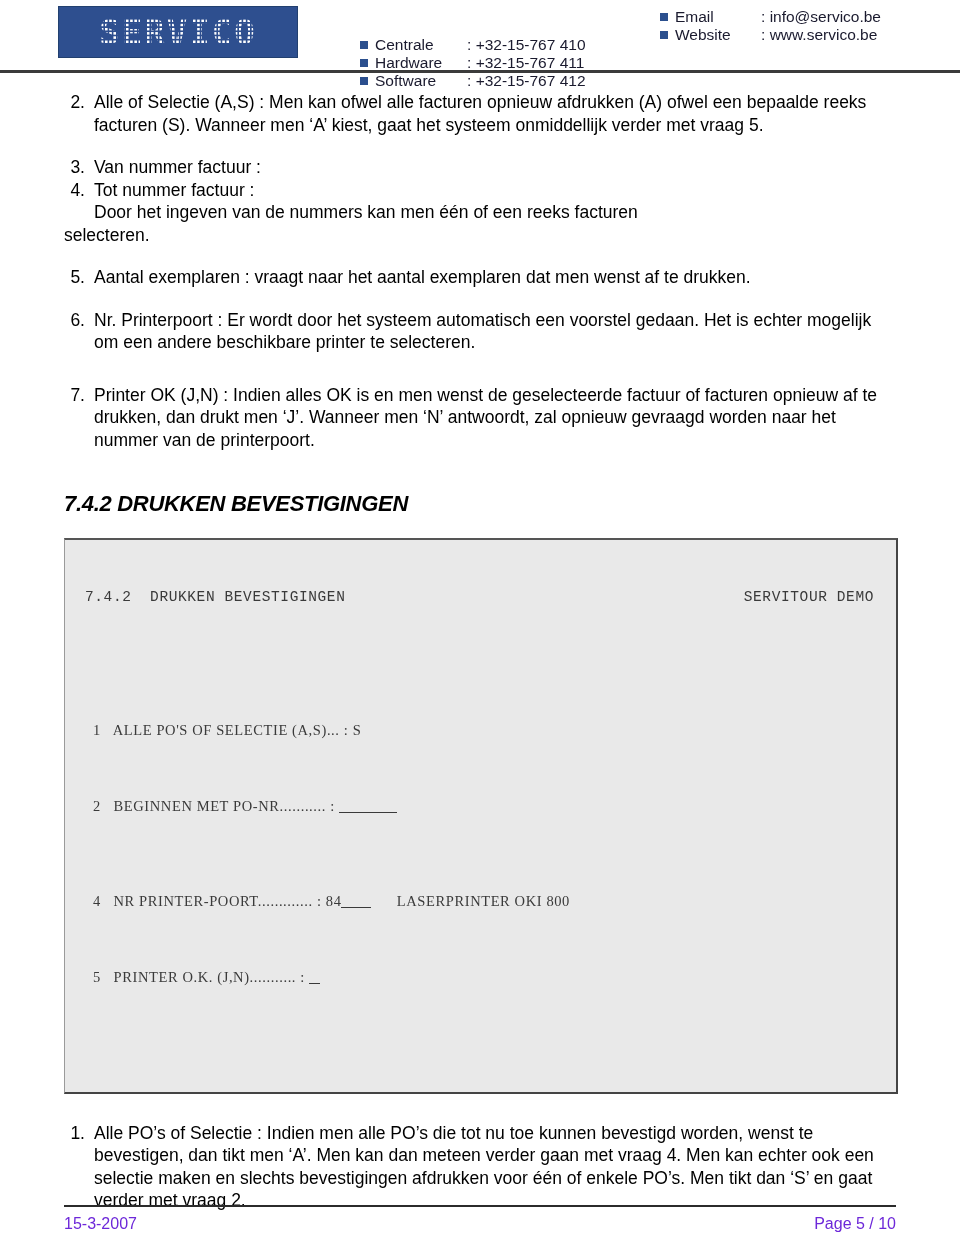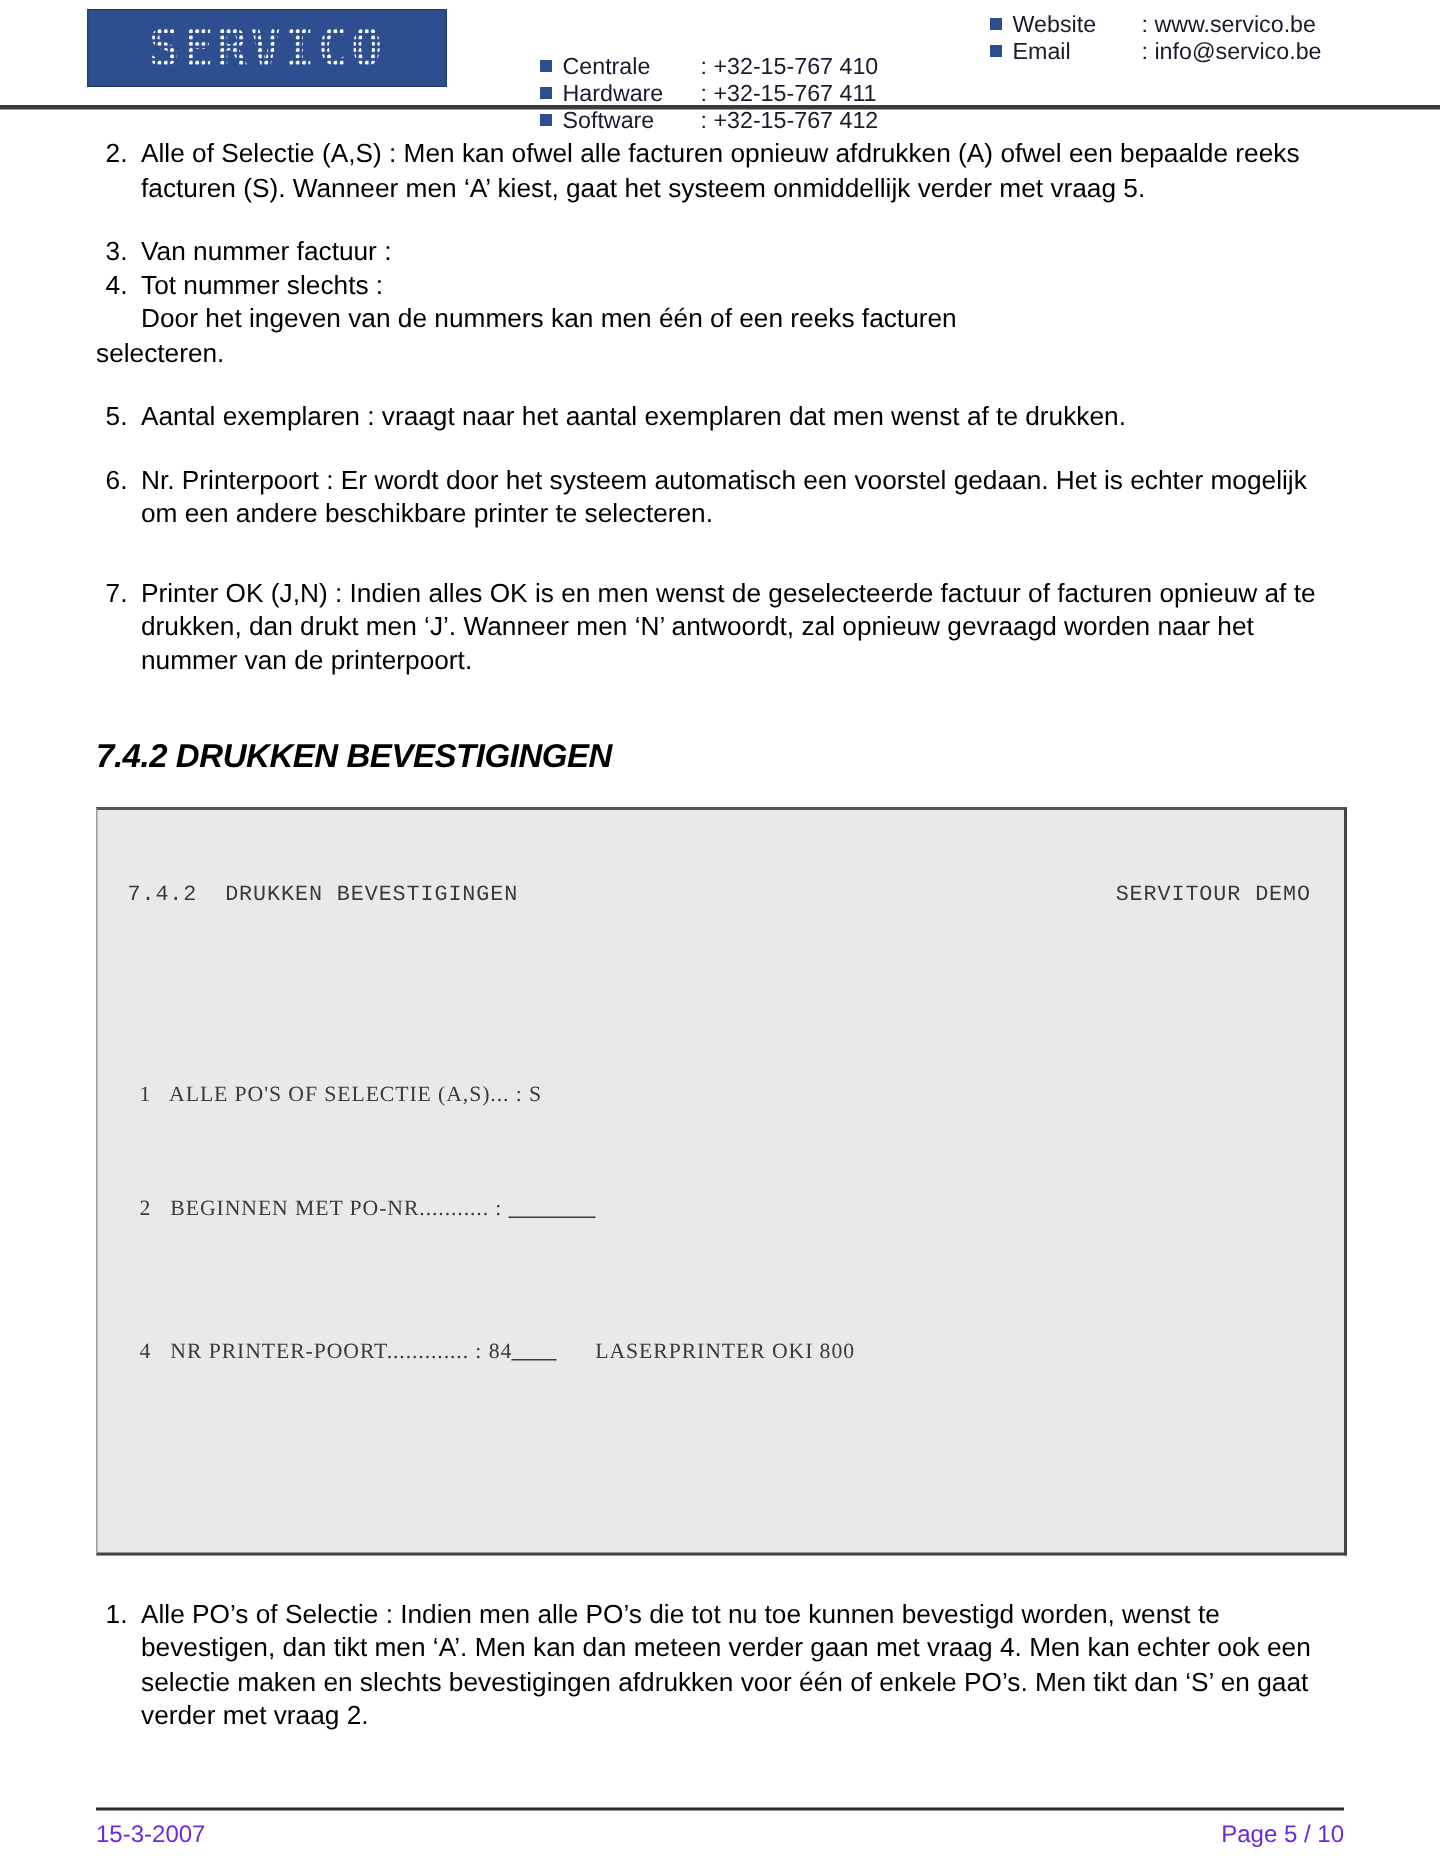--- a/index.html
+++ b/index.html
@@ -210,28 +210,28 @@
       <div class="contact-row">
         <span class="bullet"></span>
         <span class="c-label">Software</span>
         <span class="c-val"><span>:</span>&nbsp;<span>+32-15-767 412</span></span>
       </div>
     </div>
 
     <div class="contact-col col-right">
       <div class="contact-row">
         <span class="bullet"></span>
+        <span class="c-label">Email</span>
+        <span class="c-val"><span>:</span>&nbsp;<span>info@servico.be</span></span>
+      </div>
+      <div class="contact-row">
+        <span class="bullet"></span>
         <span class="c-label">Website</span>
         <span class="c-val"><span>:</span>&nbsp;<span>www.servico.be</span></span>
       </div>
-      <div class="contact-row">
-        <span class="bullet"></span>
-        <span class="c-label">Email</span>
-        <span class="c-val"><span>:</span>&nbsp;<span>info@servico.be</span></span>
-      </div>
     </div>
   </div>
 </div>
 <div class="header-rule"></div>
 
 <div class="content">
 
   <div class="li">
     <span class="num">2.</span>
     <span class="txt">Alle of Selectie (A,S) : Men kan ofwel alle facturen opnieuw afdrukken (A) ofwel een bepaalde reeks facturen (S). Wanneer men ‘A’ kiest, gaat het systeem onmiddellijk verder met vraag 5.</span>
@@ -239,21 +239,21 @@
 
   <div class="gap-md"></div>
 
   <div class="li">
     <span class="num">3.</span>
     <span class="txt">Van nummer factuur :</span>
   </div>
 
   <div class="li">
     <span class="num">4.</span>
-    <span class="txt">Tot nummer slechts :</span>
+    <span class="txt">Tot nummer factuur :</span>
   </div>
 
   <div class="li">
     <span class="num"></span>
     <span class="txt">Door het ingeven van de nummers kan men één of een reeks facturen</span>
   </div>
 
   <div>selecteren.</div>
 
   <div class="gap-md"></div>
@@ -289,20 +289,21 @@
     </div>
     <div class="term-body">
 
       <div class="term-line"><span>1</span>   <span>ALLE PO'S OF SELECTIE (A,S)... :</span> <span>S</span></div>
 
       <div class="term-line"><span>2</span>   <span>BEGINNEN MET PO-NR........... :</span> <span class="blank-field bf-6"></span></div>
 
 
       <div class="term-line"><span>4</span>   <span>NR PRINTER-POORT............. :</span> <span>84</span><span class="blank-field bf-3"></span>      <span>LASERPRINTER OKI 800</span></div>
 
+      <div class="term-line"><span>5</span>   <span>PRINTER O.K. (J,N)........... :</span> <span class="blank-field bf-1"></span></div>
 
     </div>
   </div>
 
   <div style="height:28px"></div>
 
   <div class="li">
     <span class="num">1.</span>
     <span class="txt">Alle PO’s of Selectie : Indien men alle PO’s die tot nu toe kunnen bevestigd worden, wenst te bevestigen, dan tikt men ‘A’. Men kan dan meteen verder gaan met vraag 4. Men kan echter ook een selectie maken en slechts bevestigingen afdrukken voor één of enkele PO’s. Men tikt dan ‘S’ en gaat verder met vraag 2.</span>
   </div>

